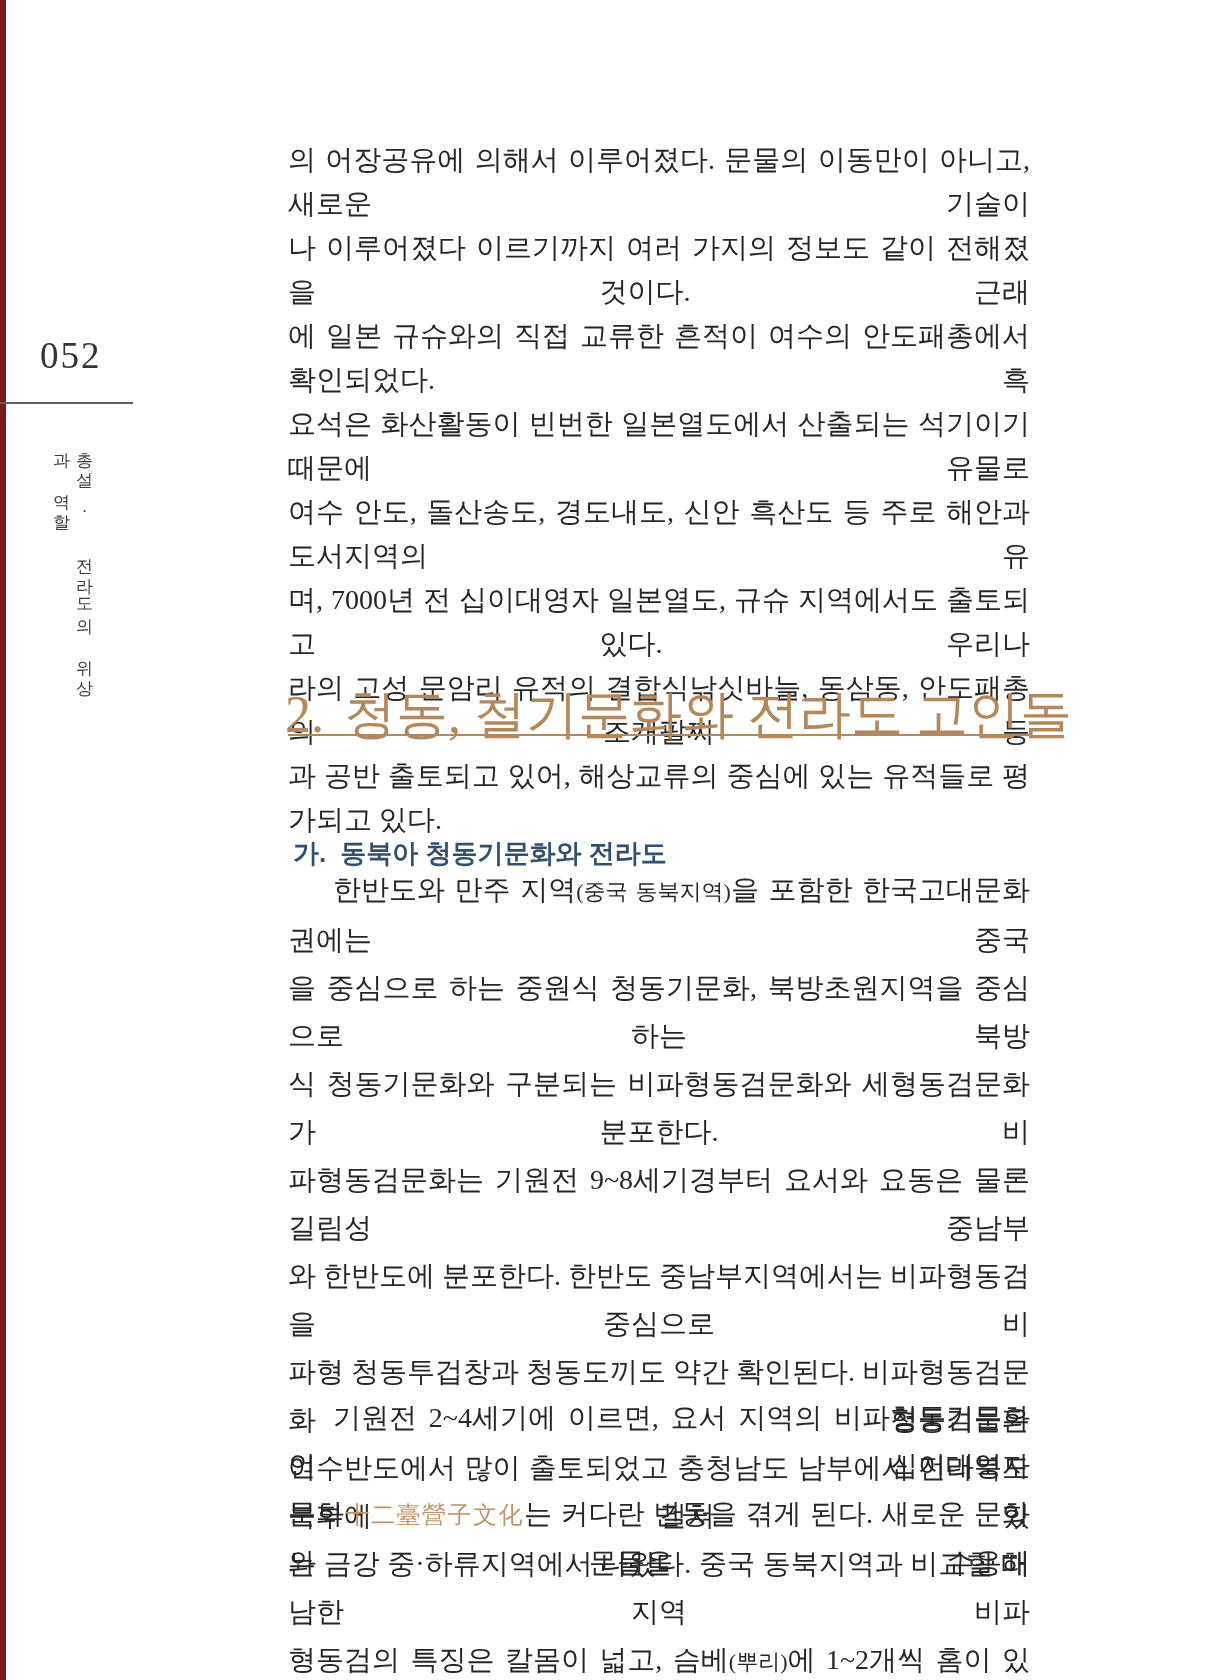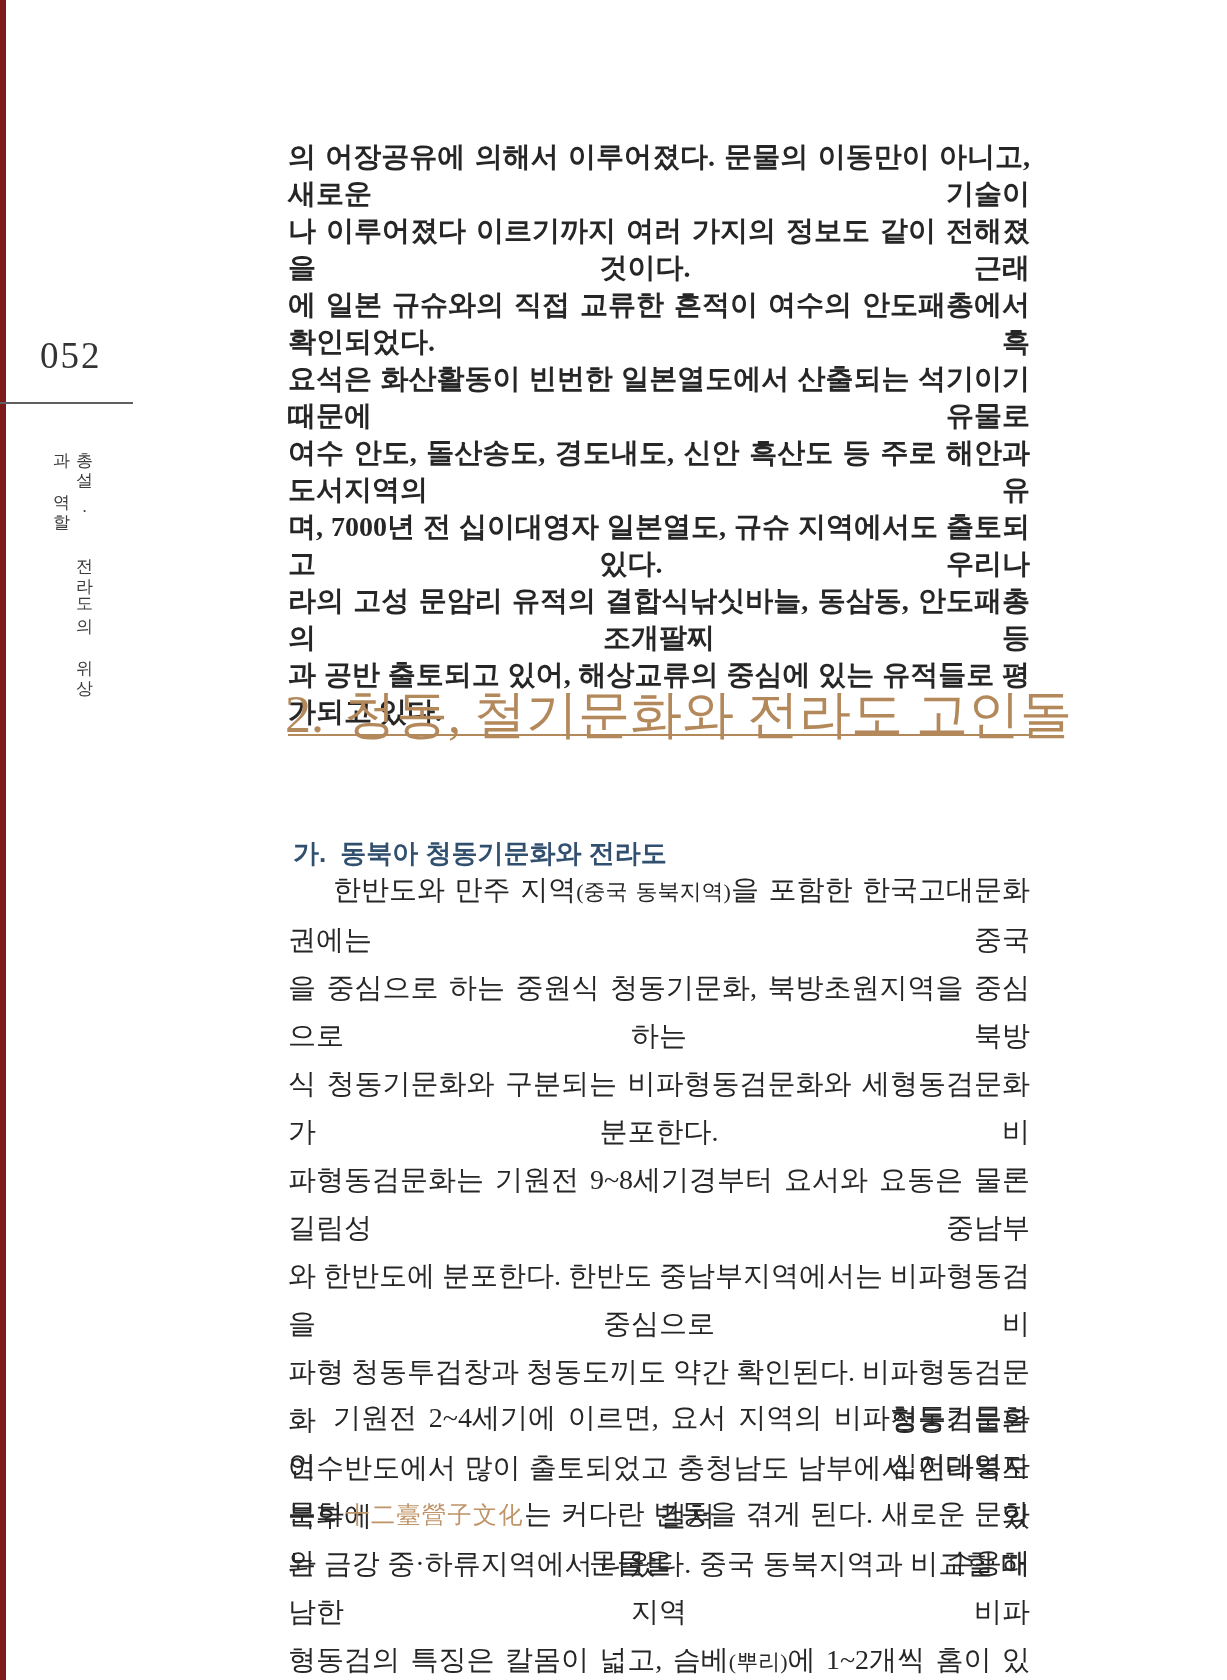--- a/index.html
+++ b/index.html
@@ -20,21 +20,21 @@
   }
 
   
   .para{position:absolute;left:288px;width:742px;font-size:28px;}
   .para .line{text-align:justify;text-align-last:justify;}
   .para .line.last{text-align-last:left;}
   .para .line.indent{text-indent:45px;}
   .seg-small{font-size:22px;}
   .seg-hanja{font-size:24px;color:var(--hanja-tan,#bf9468);}
 
-  .para1{top:138px;line-height:37px;font-weight:bold;}
+  .para1{top:138px;line-height:44px;}
   .para2{top:866px;line-height:48px;}
   .para3{top:1394px;line-height:48px;}
 
   h2.section-heading{
     position:absolute;left:285px;top:680px;margin:0;
     font-size:52px;font-weight:normal;color:var(--accent-tan,#b3885a);
     white-space:nowrap;letter-spacing:0px;
   }
   h2.section-heading .h2-num{margin-right:20px;}
   .heading-rule{position:absolute;left:288px;top:734px;width:742px;height:2px;background:var(--accent-tan,#b3885a);}

